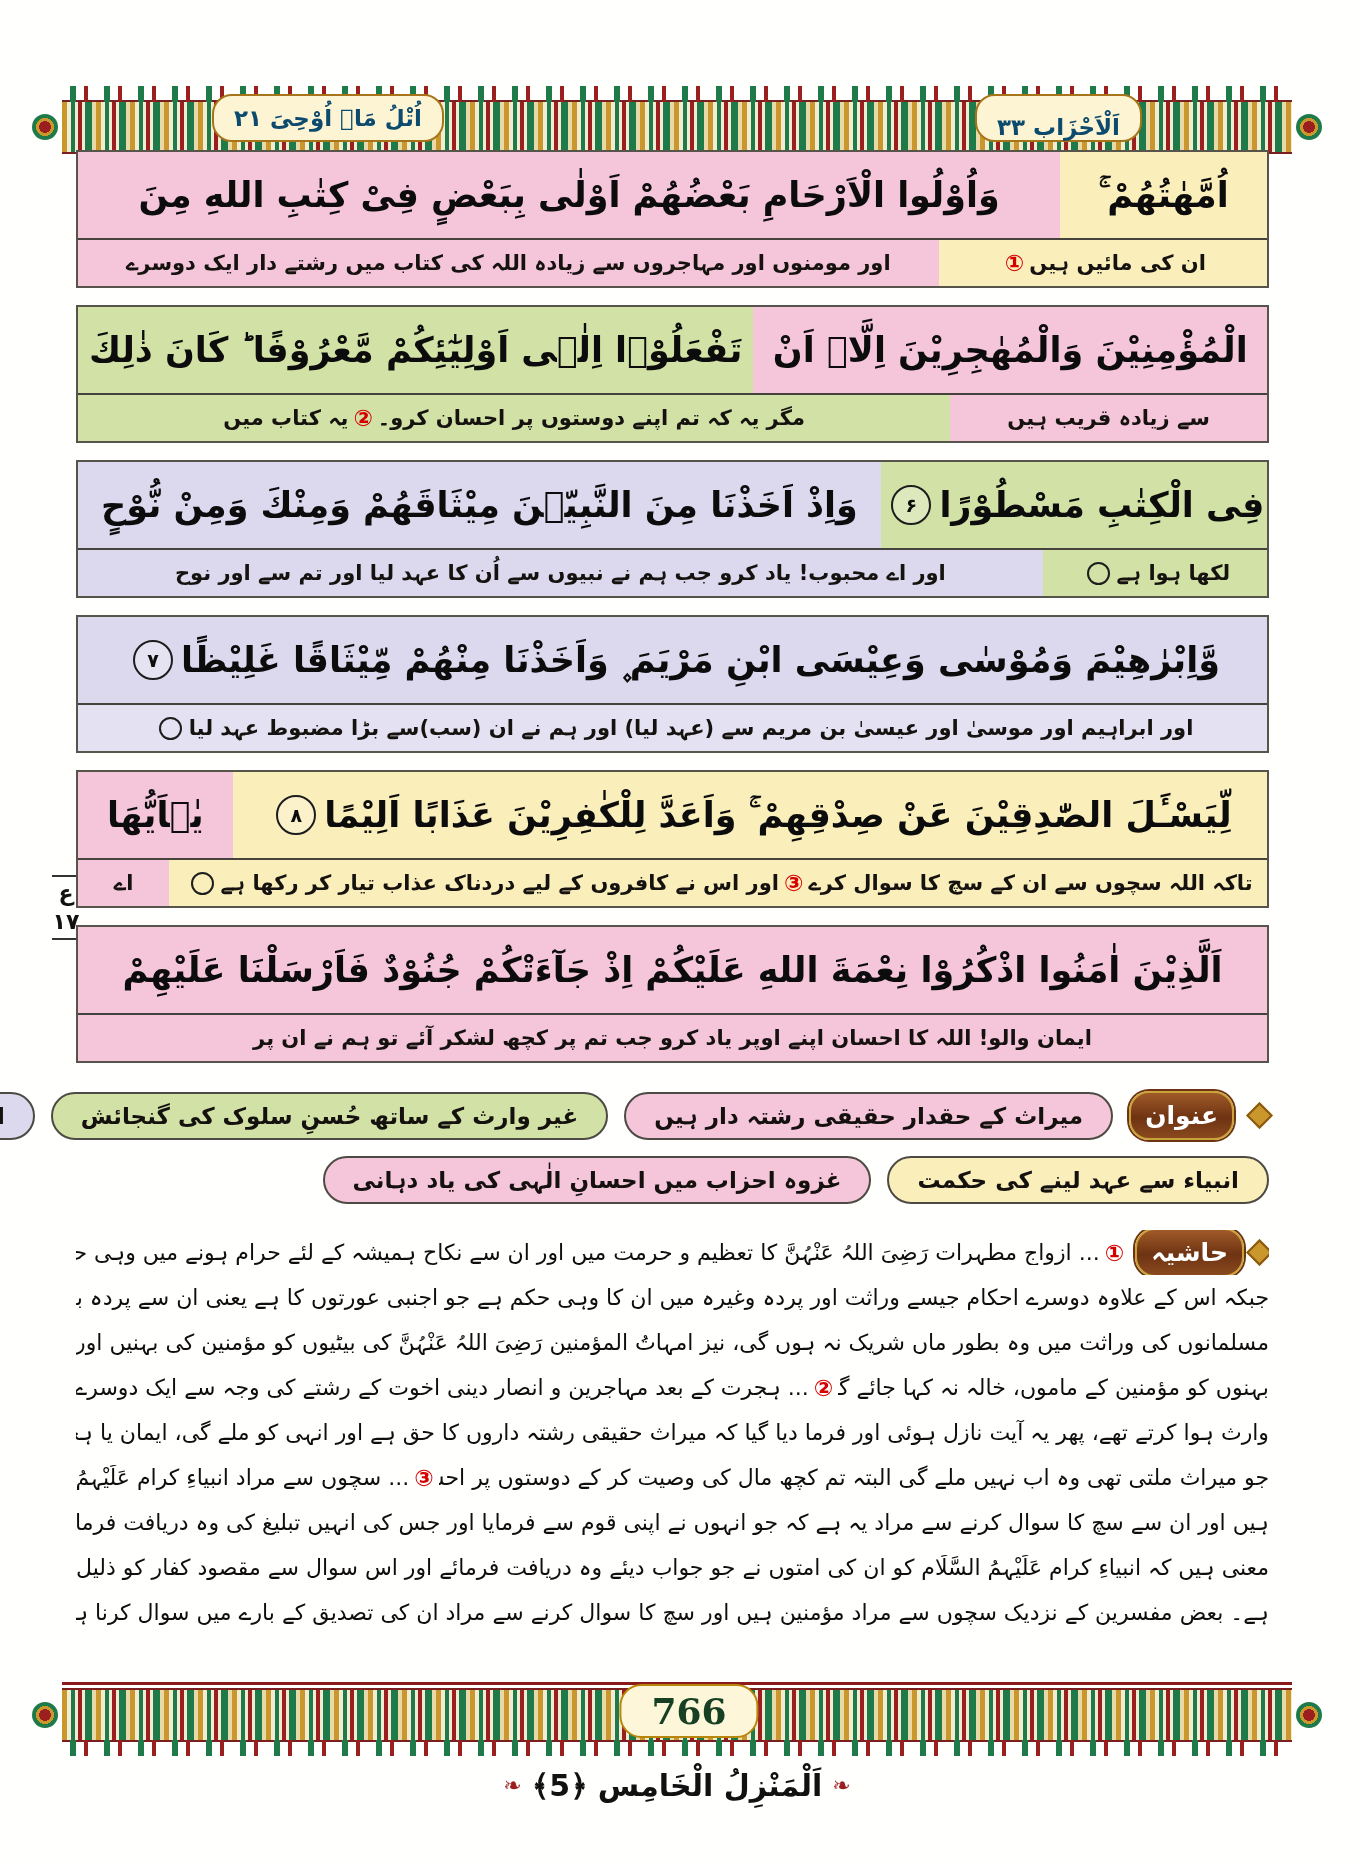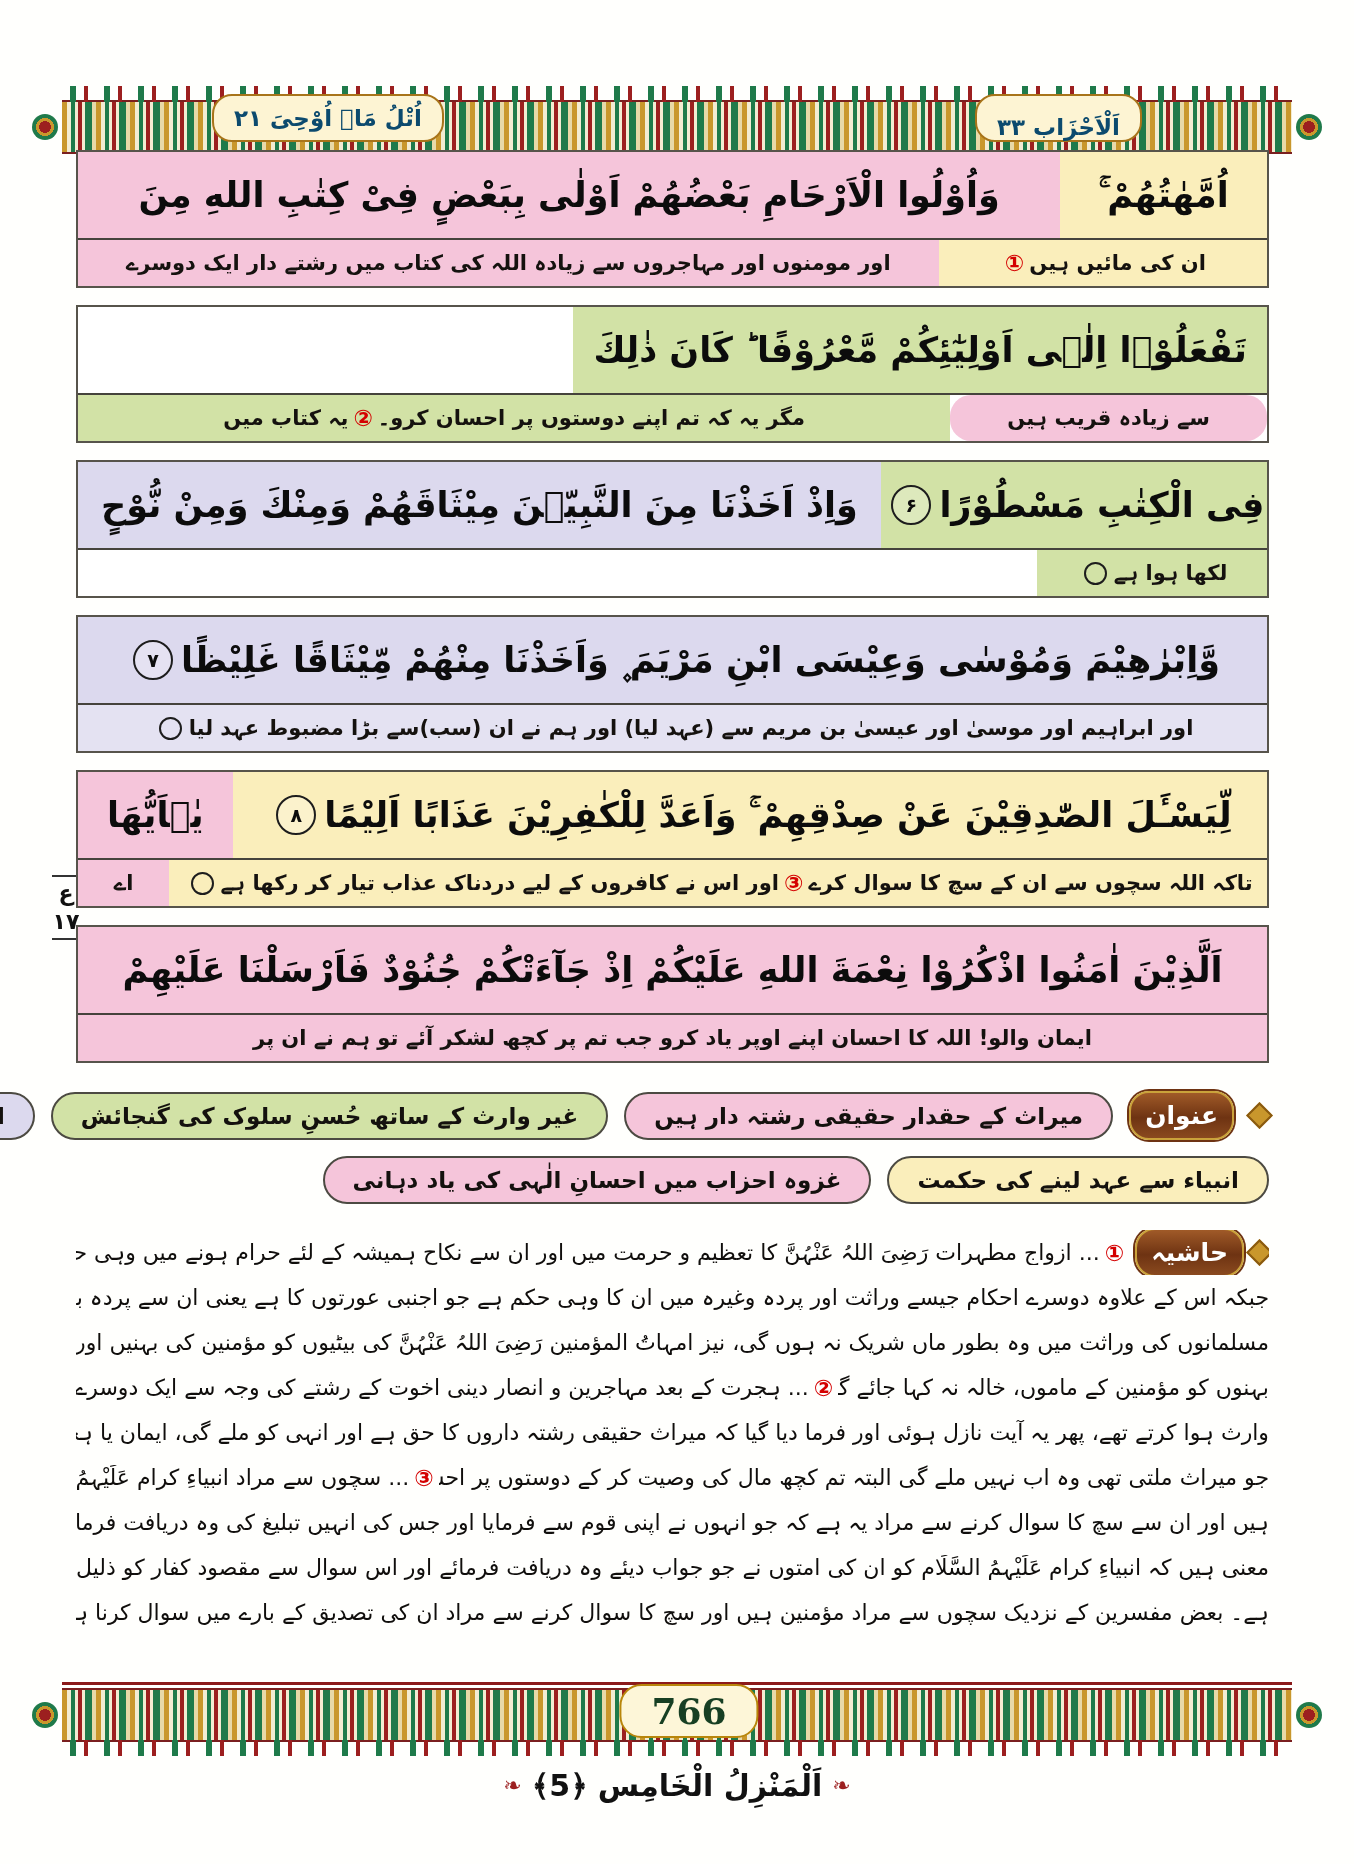--- a/index.html
+++ b/index.html
@@ -114,26 +114,29 @@
           <span class="fnum">①</span>
         </div>
         <div class="seg bg-pink" style="width:73%;padding-left:8px;">
           <span>اور مومنوں اور مہاجروں سے زیادہ اللہ کی کتاب میں رشتے دار ایک دوسرے</span>
         </div>
       </div>
     </div>
 
     <div class="block">
       <div class="row ar">
+        <div class="seg bg-pink" style="width:43%;">
+          <span>الْمُؤْمِنِیْنَ وَالْمُهٰجِرِیْنَ اِلَّاۤ اَنْ</span>
+        </div>
         <div class="seg bg-green" style="width:57%;">
           <span>تَفْعَلُوْۤا اِلٰۤى اَوْلِیٰٓئِكُمْ مَّعْرُوْفًا ؕ كَانَ ذٰلِكَ</span>
         </div>
       </div>
       <div class="row ur">
-        <div class="seg bg-pink" style="width:26%;border-radius:21px;">
+        <div class="seg bg-pink" style="width:26%;">
           <span>سے زیادہ قریب ہیں</span>
         </div>
         <div class="seg bg-green" style="width:74%;">
           <span>مگر یہ کہ تم اپنے دوستوں پر احسان کرو۔</span>
           <span class="fnum">②</span>
           <span>یہ کتاب میں</span>
         </div>
       </div>
     </div>
 
@@ -144,20 +147,23 @@
           <span class="ayah">۶</span>
         </div>
         <div class="seg bg-lav" style="width:68%;">
           <span>وَاِذْ اَخَذْنَا مِنَ النَّبِیّٖنَ مِیْثَاقَهُمْ وَمِنْكَ وَمِنْ نُّوْحٍ</span>
         </div>
       </div>
       <div class="row ur">
         <div class="seg bg-green" style="width:18%;">
           <span>لکھا ہوا ہے</span>
           <span class="circ"></span>
+        </div>
+        <div class="seg bg-lav" style="width:82%;">
+          <span>اور اے محبوب! یاد کرو جب ہم نے نبیوں سے اُن کا عہد لیا اور تم سے اور نوح</span>
         </div>
       </div>
     </div>
 
     <div class="block">
       <div class="row ar">
         <div class="seg bg-lav" style="width:100%;">
           <span>وَّاِبْرٰهِیْمَ وَمُوْسٰى وَعِیْسَى ابْنِ مَرْیَمَ ۪ وَاَخَذْنَا مِنْهُمْ مِّیْثَاقًا غَلِیْظًا</span>
           <span class="ayah">۷</span>
         </div>

